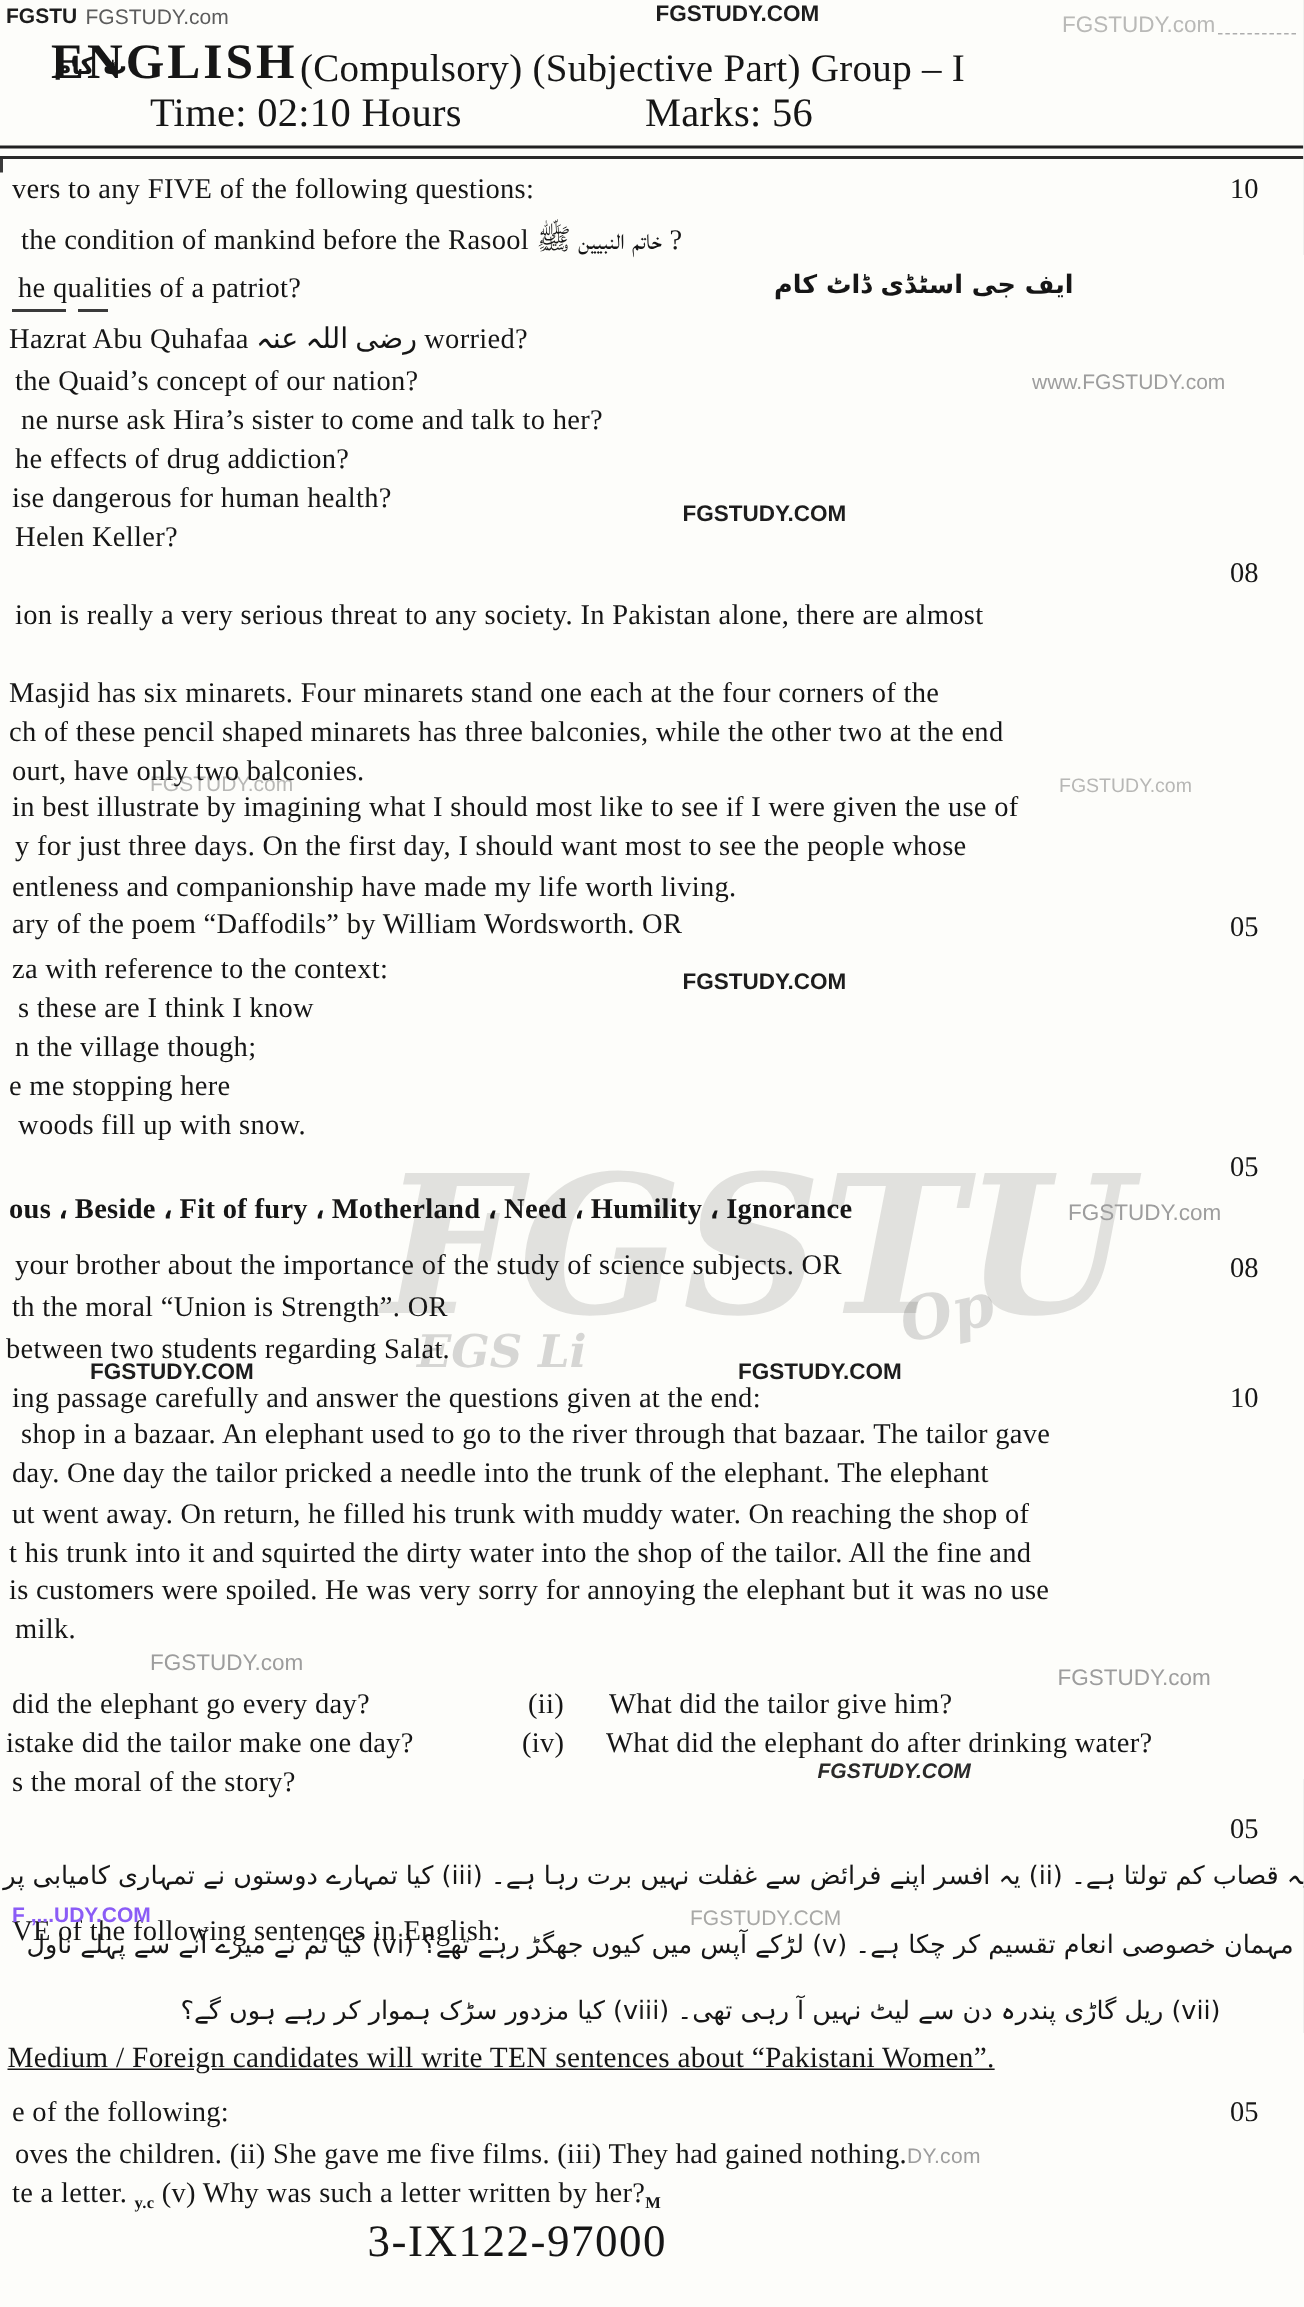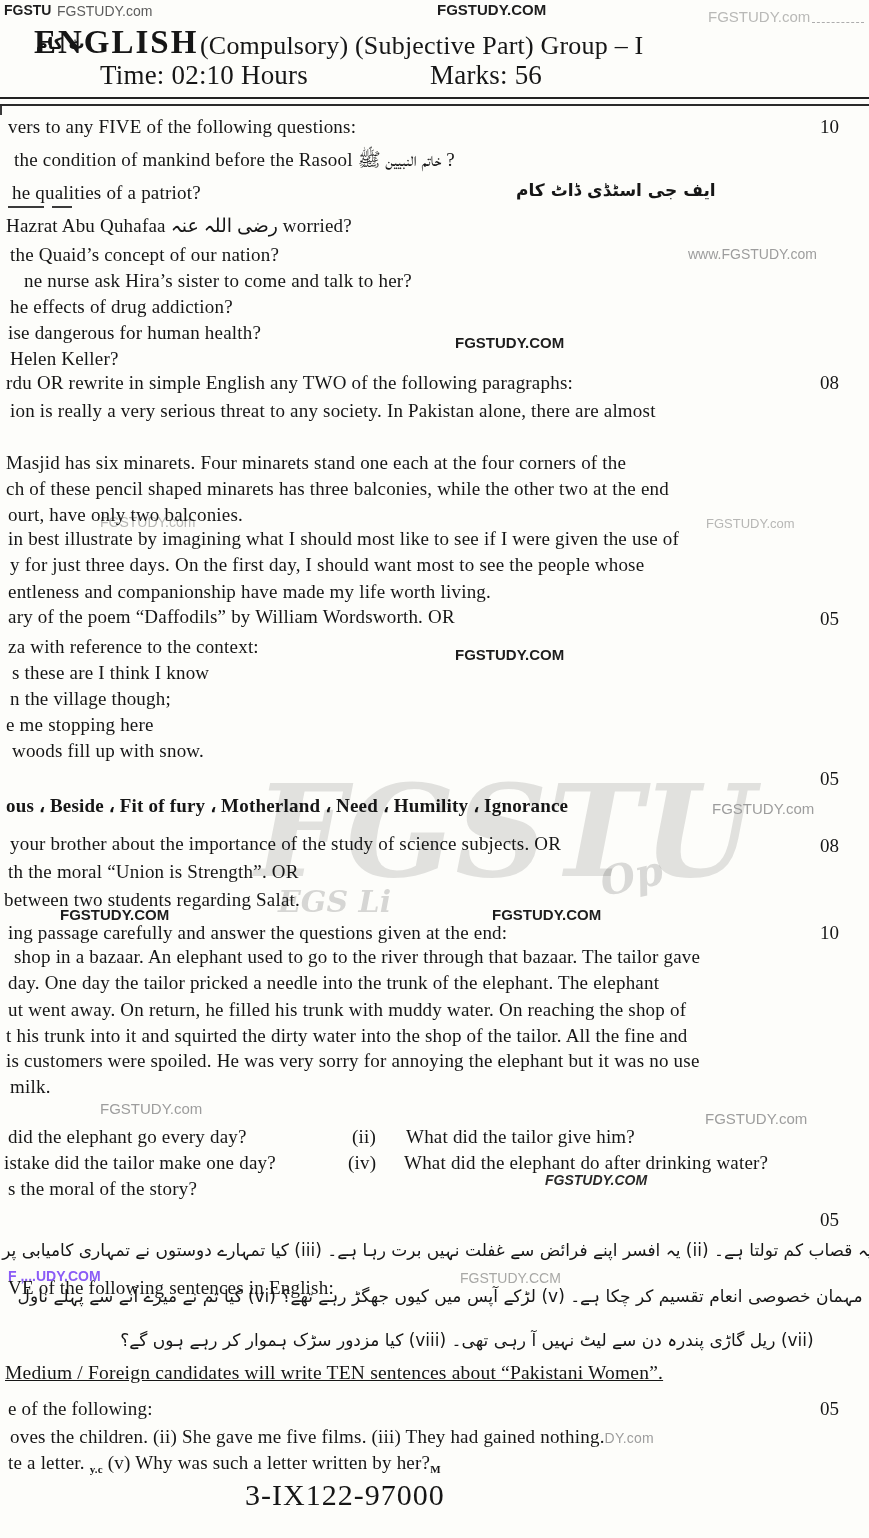--- a/index.html
+++ b/index.html
@@ -47,27 +47,26 @@
   <div class="ln" style="left:8px;top:116px;">vers to any FIVE of the following questions:</div>
   <div class="marks" style="top:116px;">10</div>
   <div class="ln" style="left:14px;top:148px;">the condition of mankind before the Rasool خاتم النبیین ﷺ ?</div>
   <div class="ln" style="left:12px;top:182px;">he qualities of a patriot?</div>
   <div class="ln urdu" style="left:482px;top:180px;font-size:17px;font-weight:bold;">ایف جی اسٹڈی ڈاٹ کام</div>
   <div class="noise" style="left:8px;top:206px;width:36px;height:2px;"></div>
   <div class="noise" style="left:52px;top:206px;width:20px;height:2px;"></div>
   <div class="ln" style="left:6px;top:214px;">Hazrat Abu Quhafaa رضی اللہ عنہ worried?</div>
   <div class="ln" style="left:10px;top:244px;">the Quaid’s concept of our nation?</div>
   <div class="wm wm-gray" style="left:688px;top:246px;">www.FGSTUDY.com</div>
-  <div class="ln" style="left:24px;top:270px;text-align:right;">ne nurse ask Hira’s sister to come and talk to her?</div>
+  <div class="ln" style="left:14px;top:270px;text-align:right;">ne nurse ask Hira’s sister to come and talk to her?</div>
   <div class="ln" style="left:10px;top:296px;">he effects of drug addiction?</div>
   <div class="ln" style="left:8px;top:322px;">ise dangerous for human health?</div>
   <div class="ln" style="left:10px;top:348px;">Helen Keller?</div>
   <div class="wm wm-bold" style="left:455px;top:334px;">FGSTUDY.COM</div>
 
-  <div class="ln" style="left:6px;top:372px;">rdu OR rewrite in simple English any TWO of the following paragraphs:</div>
   <div class="marks" style="top:372px;">08</div>
   <div class="ln" style="left:10px;top:400px;">ion is really a very serious threat to any society.  In Pakistan alone, there are almost</div>
   <div class="ln" style="left:6px;top:452px;">Masjid has six minarets.   Four minarets stand one each at the four corners of the</div>
   <div class="ln" style="left:6px;top:478px;">ch of these pencil shaped minarets has three balconies, while the other two at the end</div>
   <div class="wm wm-gray" style="left:100px;top:514px;color:#b7b7b5;">FGSTUDY.com</div>
   <div class="ln" style="left:8px;top:504px;">ourt, have only two balconies.</div>
   <div class="wm wm-gray" style="left:706px;top:516px;font-size:13px;color:#b7b7b5;">FGSTUDY.com</div>
   <div class="ln" style="left:8px;top:528px;">in best illustrate by imagining what I should most like to see if I were given the use of</div>
   <div class="ln" style="left:10px;top:554px;">y for just three days.  On the first day, I should want most to see the people whose</div>
   <div class="ln" style="left:8px;top:581px;">entleness and companionship have made my life worth living.</div>

